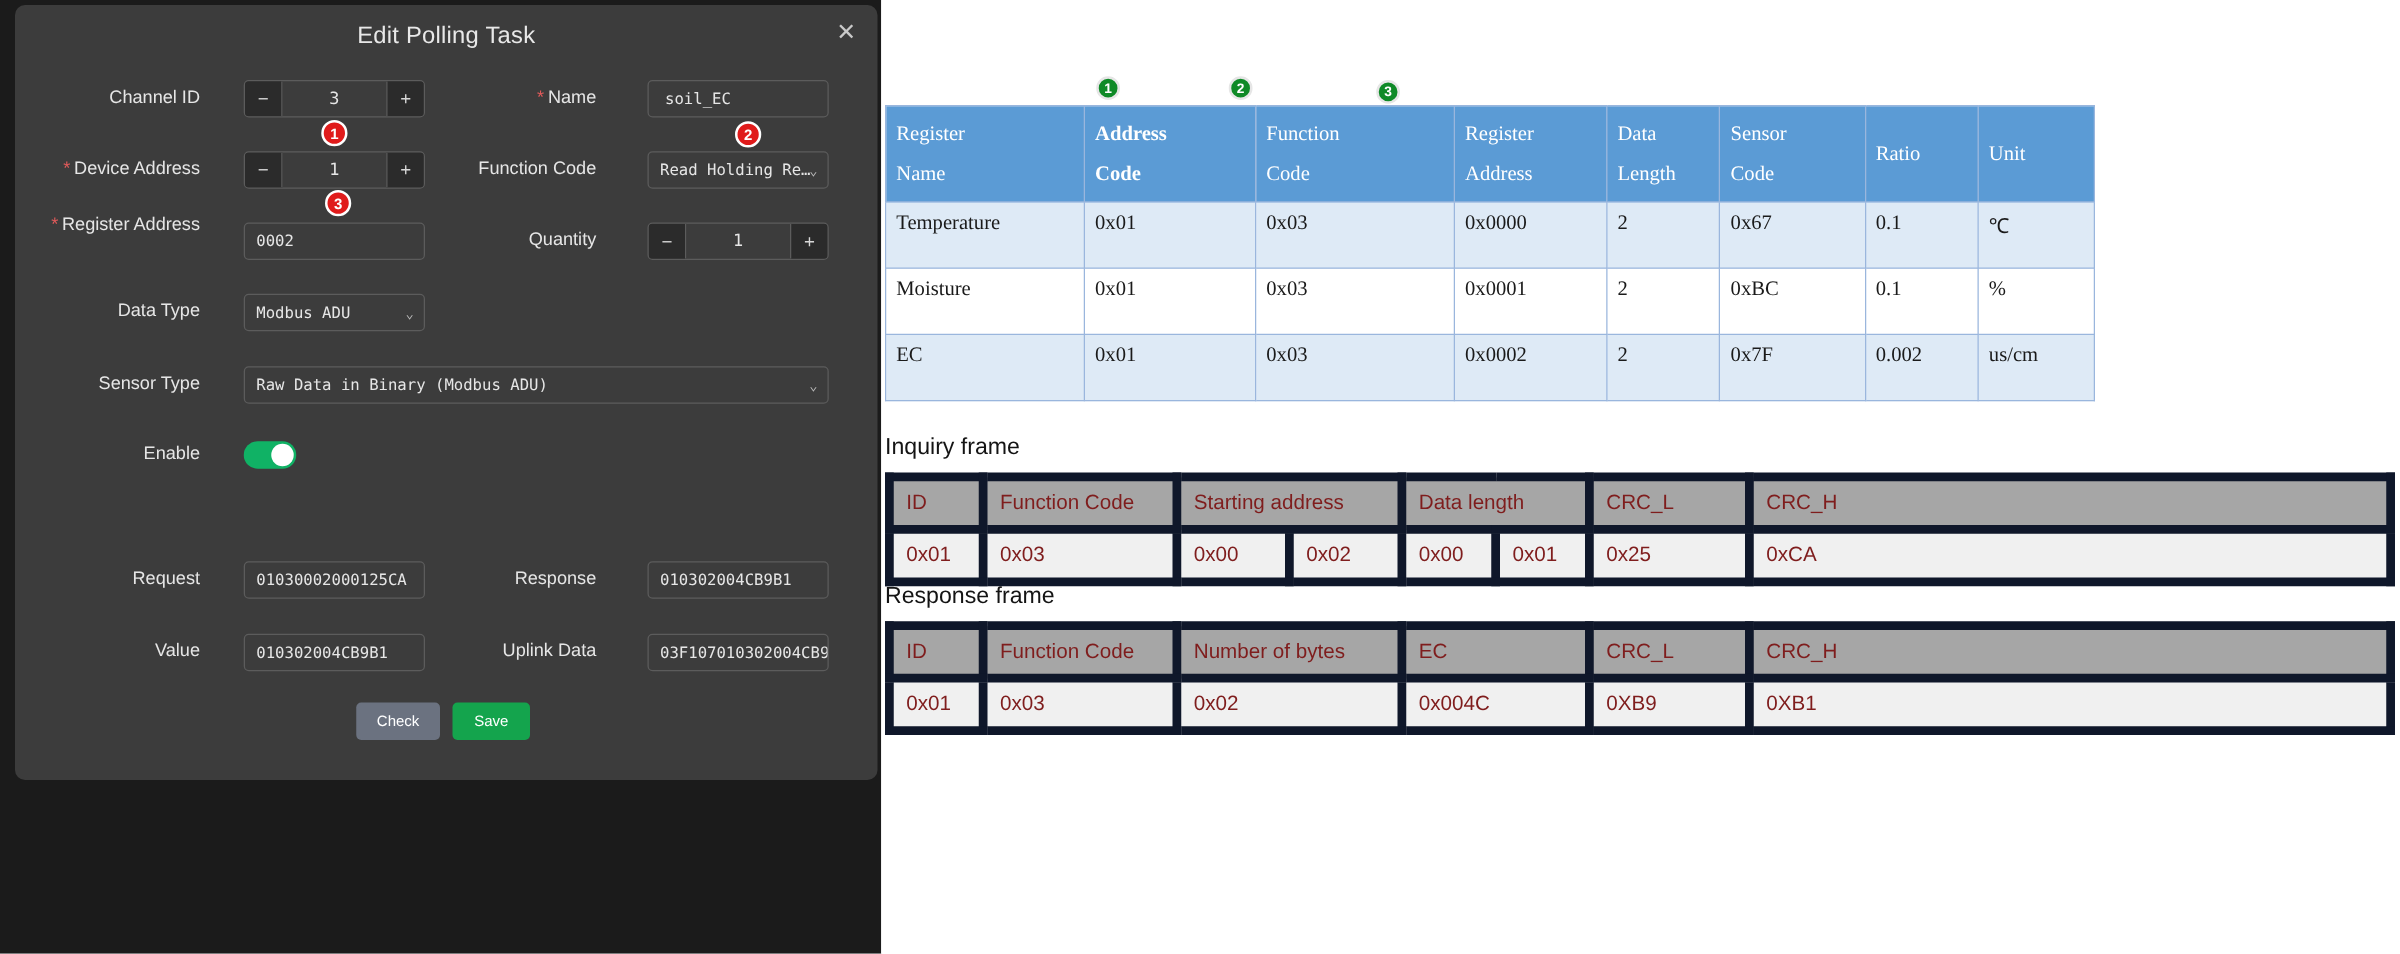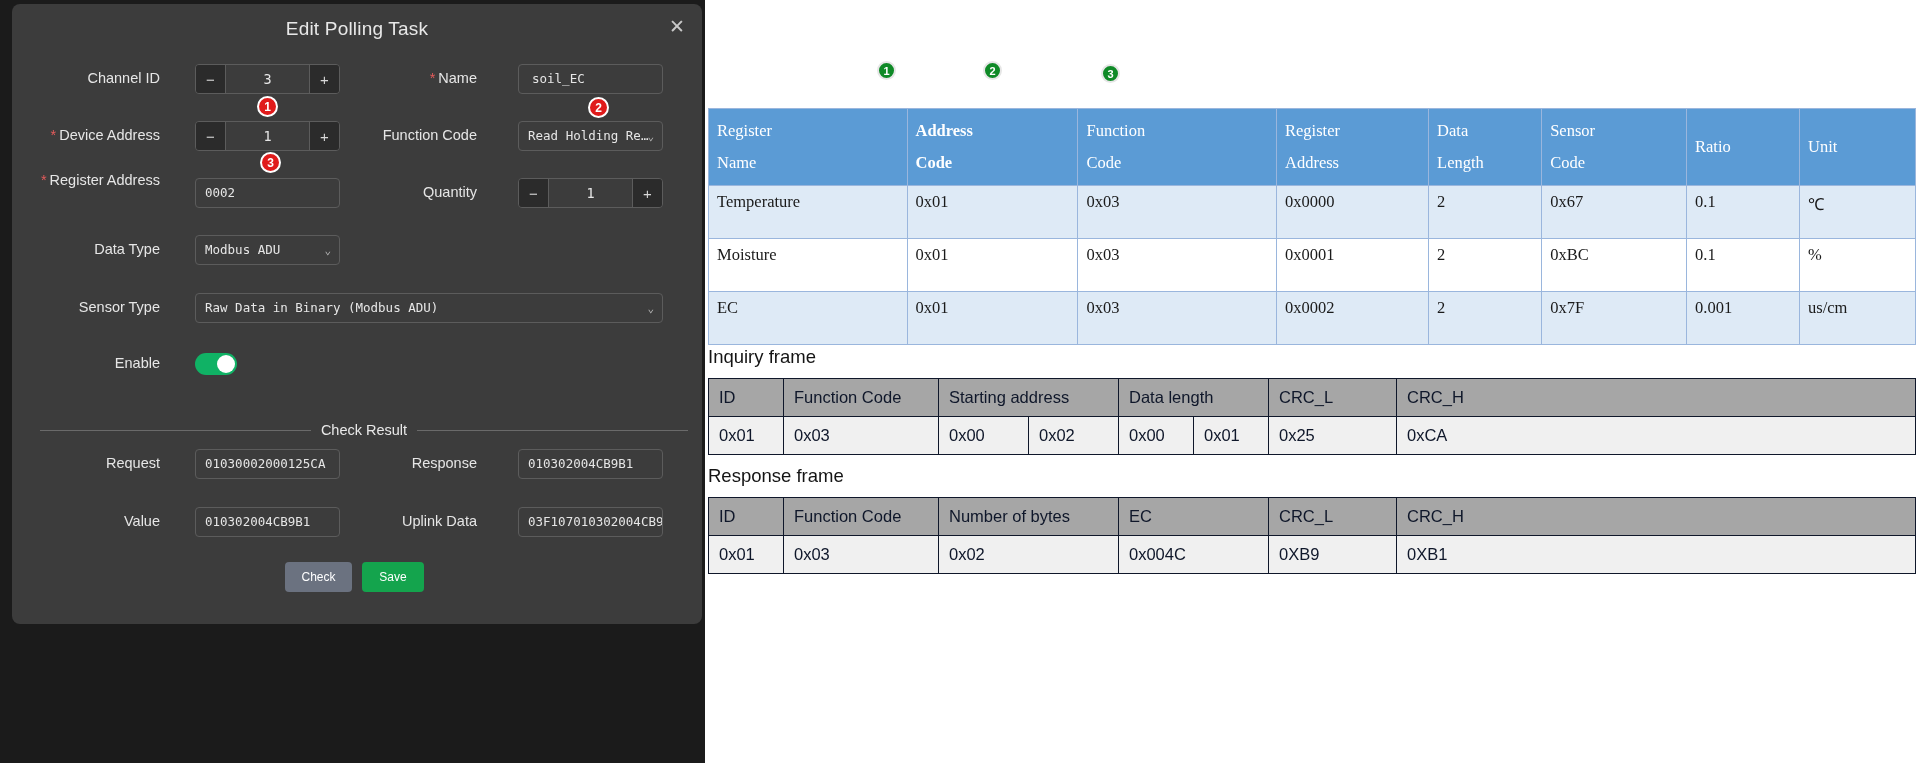--- a/index.html
+++ b/index.html
@@ -119,21 +119,21 @@
     display: flex; align-items: center; justify-content: center;
     font-family: "Liberation Sans", sans-serif;
   }
   .actbtn.check { background: #6b7280; }
   .actbtn.save  { background: #14a44d; }
 
   
   .doc { position: absolute; left: 705px; top: 0; width: 1215px; height: 763px; background: #fff; }
 
   table.reg, table.frame { border-collapse: collapse; position: absolute; }
-  table.reg { left: 3px; top: 108px; width: 1208px; }
+  table.reg { left: 3px; top: 84px; width: 968px; }
   table.reg th, table.reg td {
     border: 1px solid #9ab6dd;
     font-family: "Liberation Serif", serif;
     font-size: 16.5px; color: #1a1a1a;
     padding: 6px 8px; text-align: left; vertical-align: top;
   }
   table.reg thead th {
     background: #5b9bd5; color: #ffffff; font-weight: normal;
     height: 70px; vertical-align: middle; line-height: 1.95;
   }
@@ -148,23 +148,23 @@
     color: #fff; font-size: 11px; font-weight: bold;
     display: flex; align-items: center; justify-content: center;
     font-family: "Liberation Sans", sans-serif;
   }
 
   .frame-title {
     position: absolute; color: #141414; font-size: 18.5px;
     font-family: "Liberation Sans", sans-serif;
   }
   table.frame th, table.frame td {
-    border: 1px solid #0f172a;
-    font-family: "Liberation Sans", sans-serif;
-    font-size: 16.5px; color: #0f172a;
+    border: 7px solid #0f172a;
+    font-family: "Liberation Sans", sans-serif;
+    font-size: 16.5px; color: #7f1d1d;
     padding: 8px 10px; text-align: left;
   }
   table.frame th { background: #a6a6a6; font-weight: normal; height: 38px; }
   table.frame td { background: #f0f0f0; height: 38px; }
 </style>
 </head>
 <body>
 
 <div id="root">
 
@@ -242,25 +242,20 @@
       <span class="chev">⌄</span>
     </div>
 
     <div class="field-label" style="left:28px; top:351px; width:120px;">
       <span>Enable</span>
     </div>
     <div class="toggle" style="left:183px; top:349px;">
       <div class="knob"></div>
     </div>
 
-    <div class="divider">
-      <div class="line"></div>
-      <div class="cap">Check Result</div>
-      <div class="line"></div>
-    </div>
 
     <div class="field-label" style="left:28px; top:451px; width:120px;">
       <span>Request</span>
     </div>
     <div class="txtinput" style="left:183px; top:445px; width:145px;">01030002000125CA</div>
 
     <div class="field-label" style="left:340px; top:451px; width:125px;">
       <span>Response</span>
     </div>
     <div class="txtinput" style="left:506px; top:445px; width:145px;">010302004CB9B1</div>
@@ -341,21 +336,21 @@
           <td>0.1</td>
           <td>%</td>
         </tr>
         <tr class="alt">
           <td>EC</td>
           <td>0x01</td>
           <td>0x03</td>
           <td>0x0002</td>
           <td>2</td>
           <td>0x7F</td>
-          <td>0.001</td>
+          <td>0.002</td>
           <td>us/cm</td>
         </tr>
       </tbody>
     </table>
 
     <div class="frame-title" style="left:3px; top:346px;">Inquiry frame</div>
 
     <table class="frame" style="left:3px; top:378px; width:1208px;">
       <thead>
         <tr>

